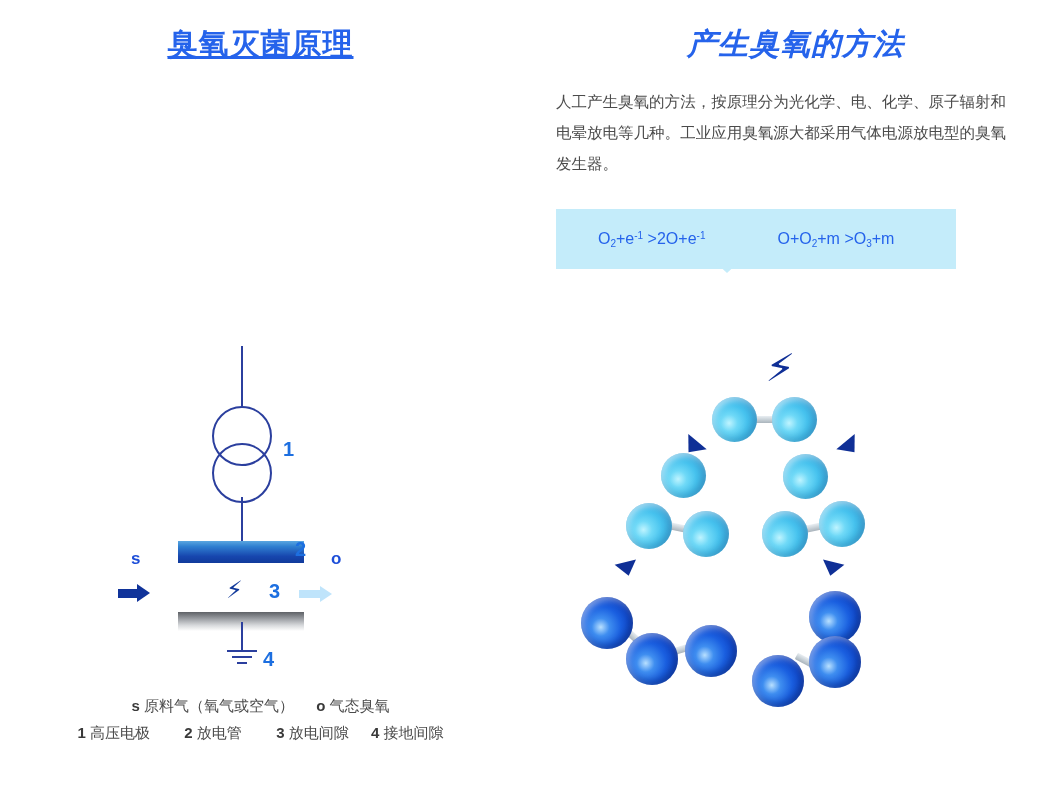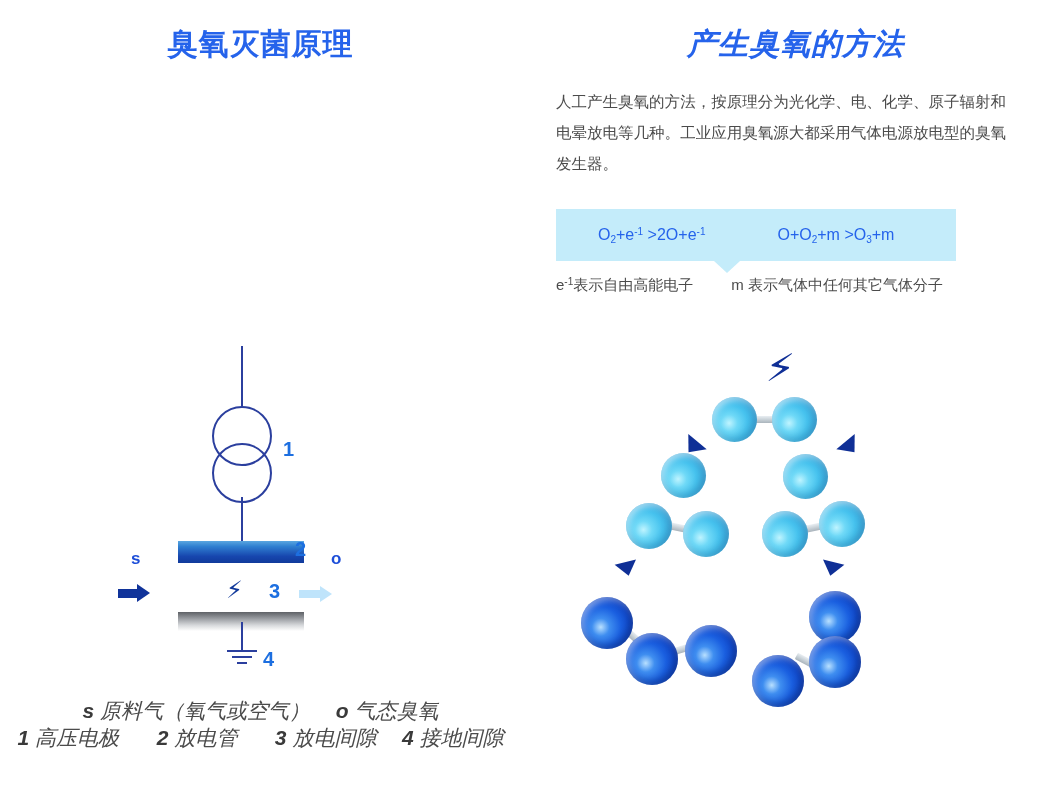--- a/index.html
+++ b/index.html
@@ -24,41 +24,41 @@
   
   .section-title {
     position: absolute;
     width: 100%;
     text-align: center;
     font-size: 30px;
     font-weight: bold;
     color: #2563eb;
     letter-spacing: 1px;
   }
-  .title-left  { top: 24px; }
+  .title-left  { top: 24px; text-decoration: underline; }
   .title-right { top: 24px; }
 
   
   .body-para {
     position: absolute;
     font-size: 15.5px;
     line-height: 31px;
     color: #4b4b4b;
     text-align: justify;
   }
   .para-left  { left: 68px; top: 108px; width: 420px; }
   .para-right { left: 556px; top: 86px; width: 450px; }
 
   
   .formula-box {
     position: absolute;
     left: 556px;
     top: 209px;
     width: 400px;
-    height: 52px;
+    height: 60px;
     background: #c4ecfa;
     display: flex;
     align-items: center;
   }
   .formula {
     font-size: 16px;
     color: #2563eb;
     white-space: nowrap;
   }
   .formula-1 { margin-left: 42px; }
@@ -191,23 +191,22 @@
     border-top: 8px solid transparent;
     border-bottom: 8px solid transparent;
     border-left: 12px solid #bfe4fb;
   }
 
   
   .legend-left {
     position: absolute;
     left: 0; width: 521px;
     text-align: center;
-    font-size: 21px;
+    font-size: 15px;
     color: #4b4b4b;
-    font-style: italic;
   }
   .legend-row-1 { top: 697px; }
   .legend-row-2 { top: 724px; }
   .legend-key { font-weight: bold; color: #3a3a3a; }
   .legend-gap { display: inline-block; width: 14px; }
   .legend-gap-lg { display: inline-block; width: 26px; }
 
   
   .molecules { position: absolute; left: 521px; top: 340px; width: 521px; height: 350px; }
 
@@ -329,21 +328,20 @@
   <div class="section-title title-right" style="left:535px; width:521px;font-style:italic;">产生臭氧的方法</div>
 
   <div class="body-para para-right">人工产生臭氧的方法，按原理分为光化学、电、化学、原子辐射和电晕放电等几种。工业应用臭氧源大都采用气体电源放电型的臭氧发生器。</div>
 
   <div class="formula-box">
     <span class="formula formula-1"><span>O</span><sub>2</sub><span>+e</span><sup>-1</sup><span> &gt;</span><span>2O+e</span><sup>-1</sup></span>
     <span class="formula formula-2"><span>O+O</span><sub>2</sub><span>+m</span><span> &gt;</span><span>O</span><sub>3</sub><span>+m</span></span>
   </div>
   <div class="formula-pointer"></div>
 
-  <div class="formula-legend"><span>e</span><sup>-1</sup><span>表示自由高能电子</span><span class="fl-gap"></span><span>m 表示气体中任何其它气体分子</span></div>
 
   <div class="molecules">
 
     <div class="bolt-big">⚡</div>
 
     <div class="bond" style="left:233px; top:76px; width:26px; transform:rotate(0deg);"></div>
     <div class="atom light" style="left:191px; top:57px; width:45px; height:45px;"></div>
     <div class="atom light" style="left:251px; top:57px; width:45px; height:45px;"></div>
 
     <div class="tri-arrow" style="left:160px; top:100px;

